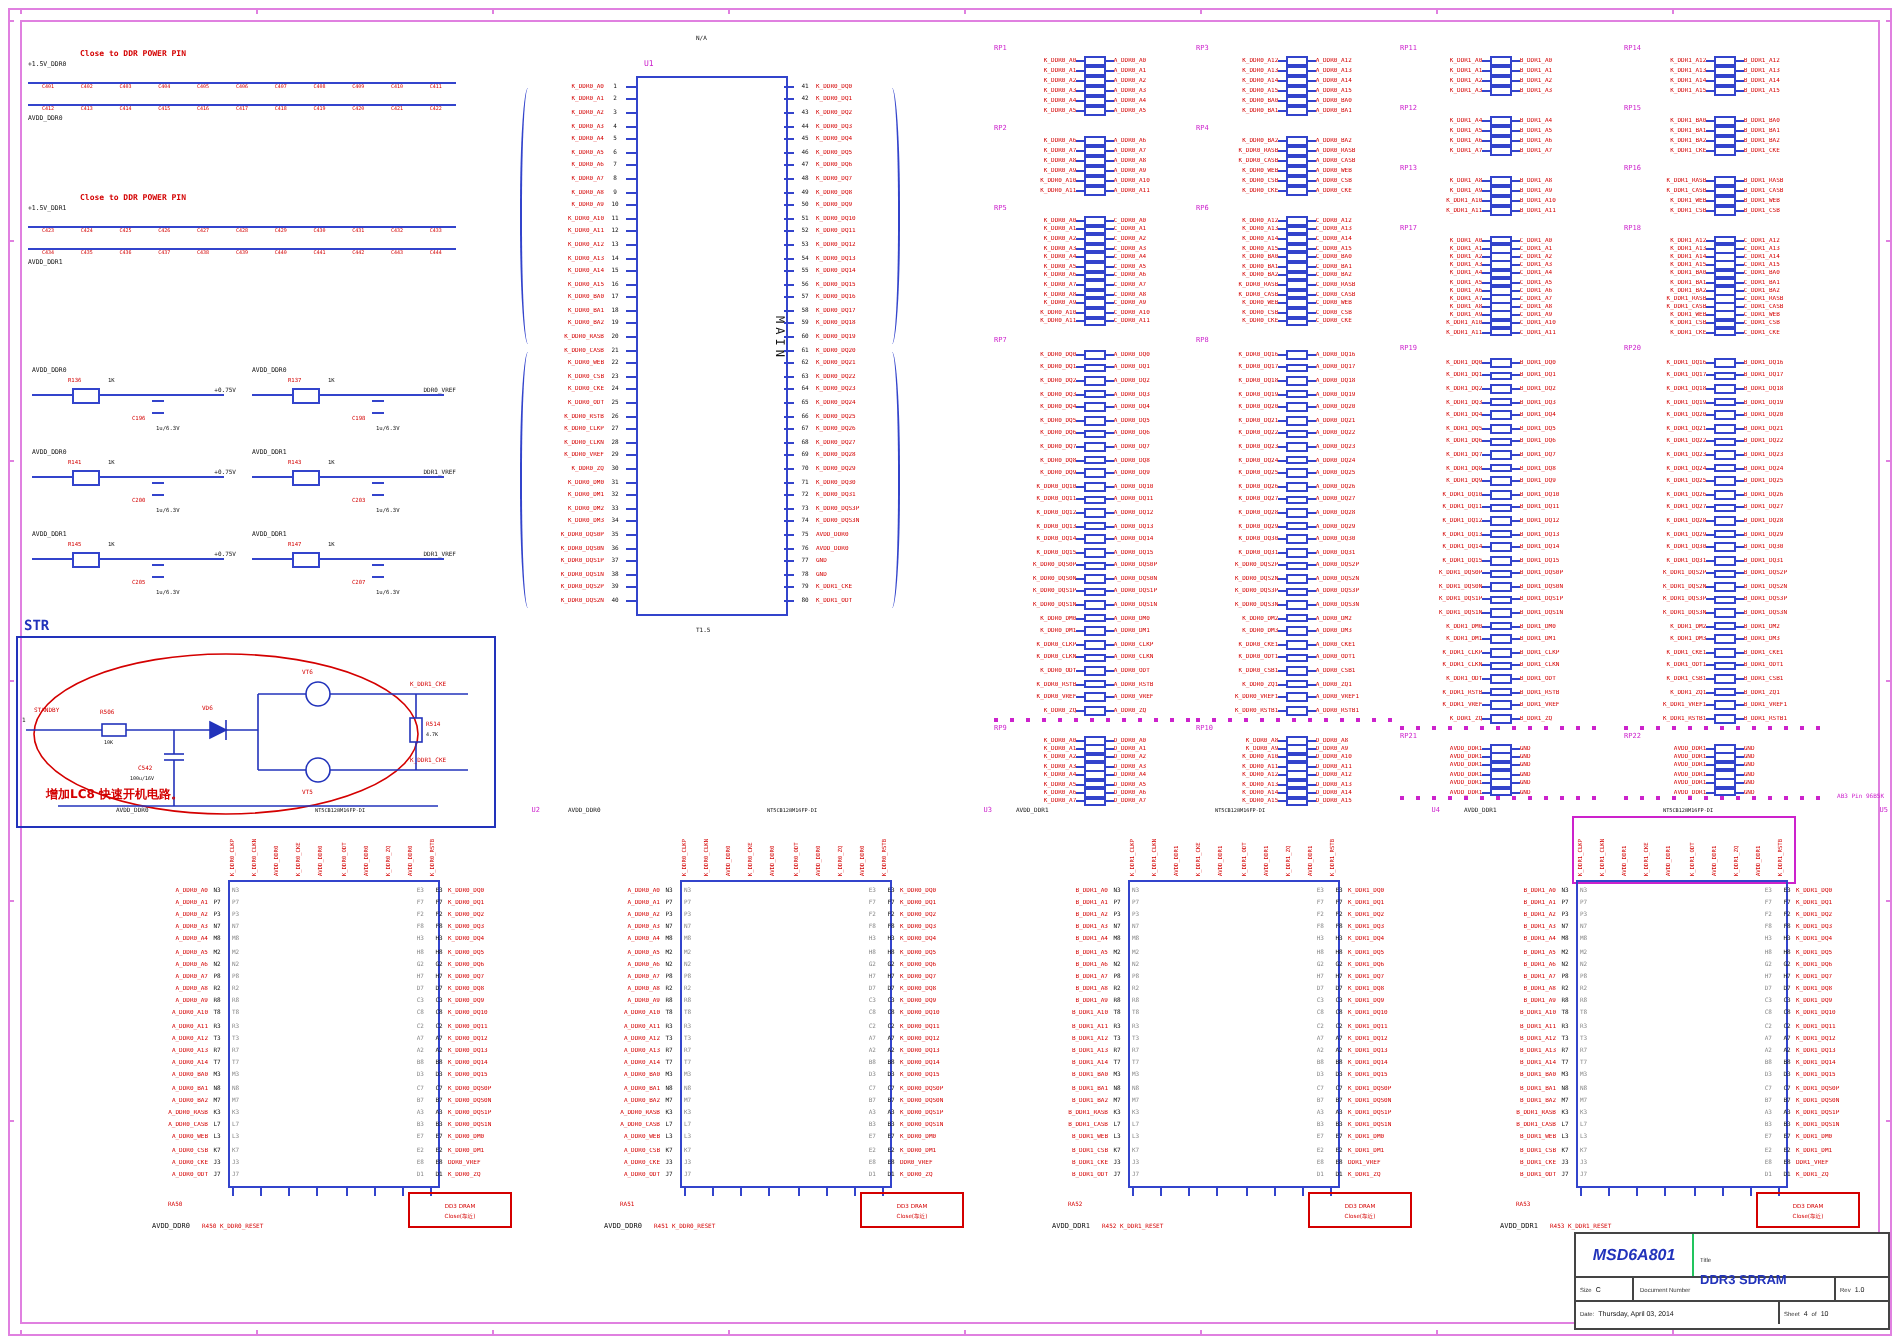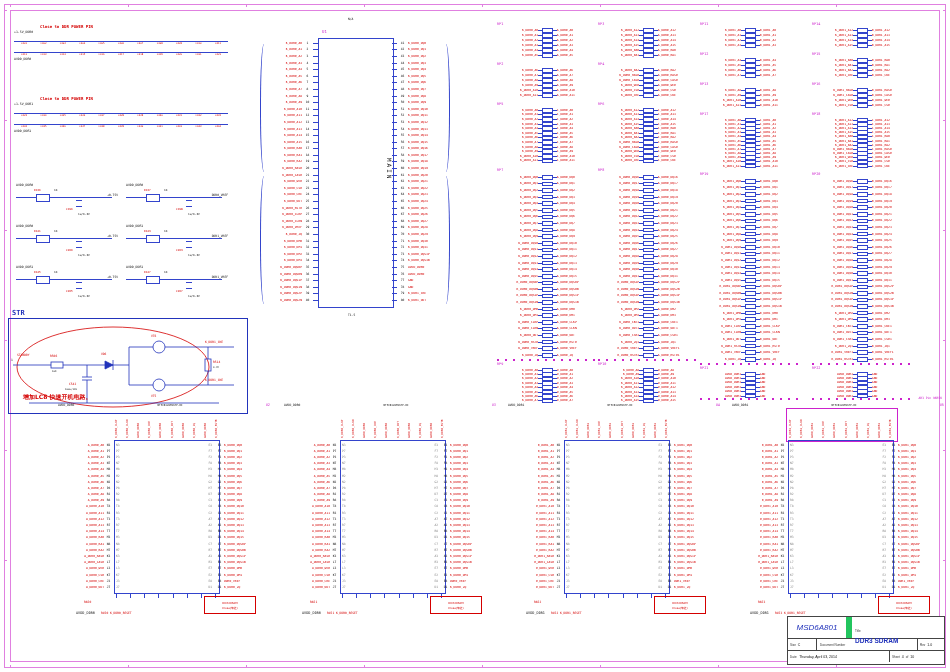--- a/index.html
+++ b/index.html
@@ -85,22 +85,22 @@
   .ra{position:absolute;left:26px;top:197px}
   .cfoot{position:absolute;left:18px;top:208px;display:flex;gap:6px;align-items:baseline}
   .notebox{position:absolute;left:146px;top:192px;width:50px;height:16px;border:1px solid #d40000;
            display:flex;flex-direction:column;justify-content:center;align-items:center;gap:1px}
   .notebox span{font-size:2.8px;color:#d40000;font-family:"DejaVu Sans",sans-serif}
   .extra{position:absolute;top:-7px;right:2px}
   .magbox{position:absolute;left:54px;top:4px;width:110px;height:32px;border:1px solid #cc22cc}
   
   .tblock{position:absolute;left:787px;top:616px;width:156px;height:47px;border:1px solid #444;background:#fff;font-family:"Liberation Sans",sans-serif}
   .trow1{display:flex;height:21px;border-bottom:1px solid #444}
-  .tlogo{width:58px;border-right:6px solid #22c55e;display:flex;align-items:center;justify-content:center;
-         font-weight:normal;font-style:italic;font-size:8px;color:#2233bb}
+  .tlogo{width:58px;border-right:1px solid #22c55e;display:flex;align-items:center;justify-content:center;
+         font-weight:bold;font-style:italic;font-size:8px;color:#2233bb}
   .ttl{flex:1;padding:1px 3px}
   .tlab{font-size:3px;color:#333}
   .tname{font-size:6.5px;color:#2233bb;font-weight:bold;margin-top:1px}
   .trow2{display:flex;height:11px;border-bottom:1px solid #444;font-size:3.5px;align-items:center}
   .trow2 .c1{width:26px;border-right:1px solid #444;padding-left:2px;height:100%;display:flex;align-items:center;gap:2px}
   .trow2 .c2{flex:1;padding-left:3px;display:flex;gap:3px;align-items:center;height:100%;border-right:1px solid #444}
   .trow2 .c3{width:24px;padding-left:2px;display:flex;gap:2px;align-items:center;height:100%}
   .trow3{display:flex;height:11px;font-size:3.5px;align-items:center}
   .trow3 .c1w{flex:1;padding-left:2px;display:flex;gap:2px;align-items:center;height:100%;border-right:1px solid #444}
   .trow3 .c3w{width:52px;padding-left:2px;display:flex;gap:2px;align-items:center;height:100%}

